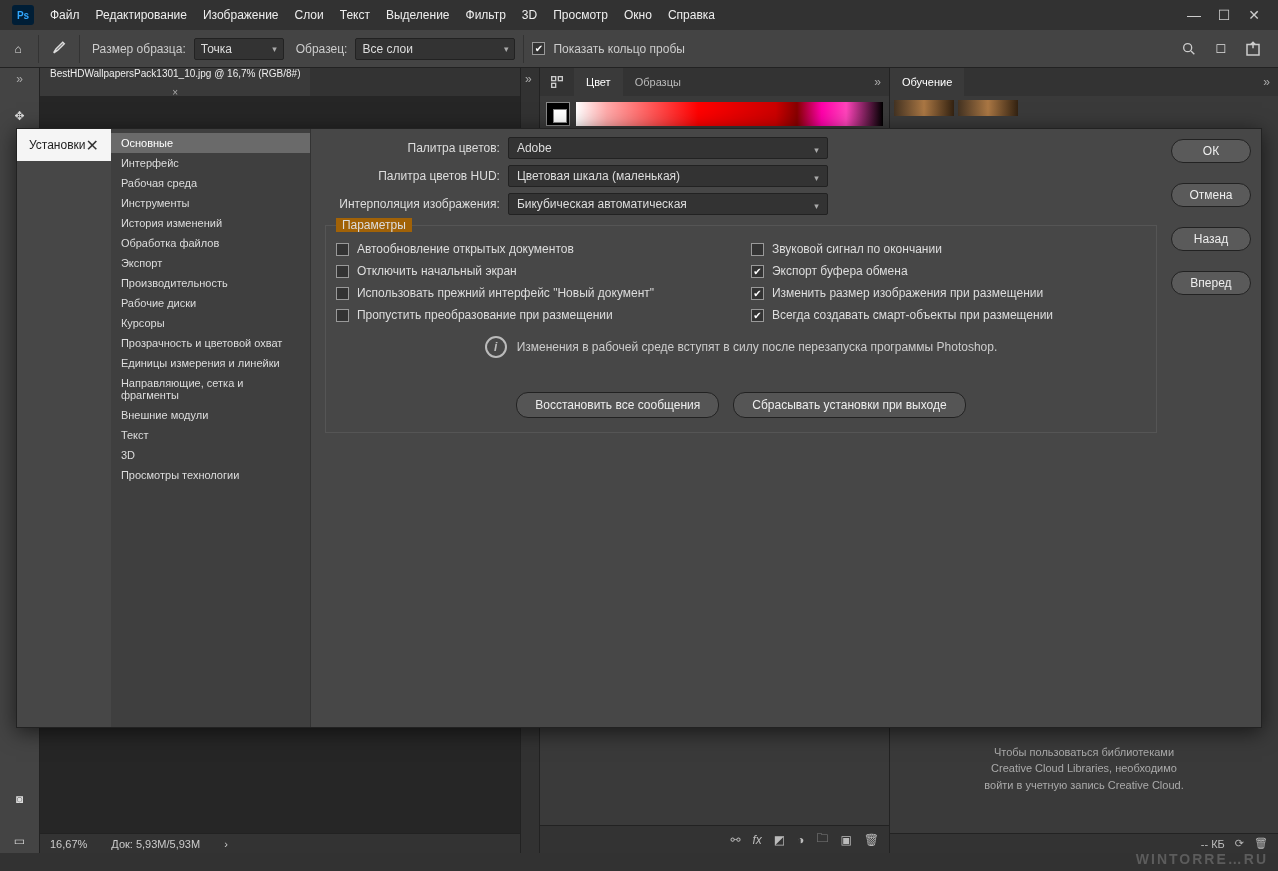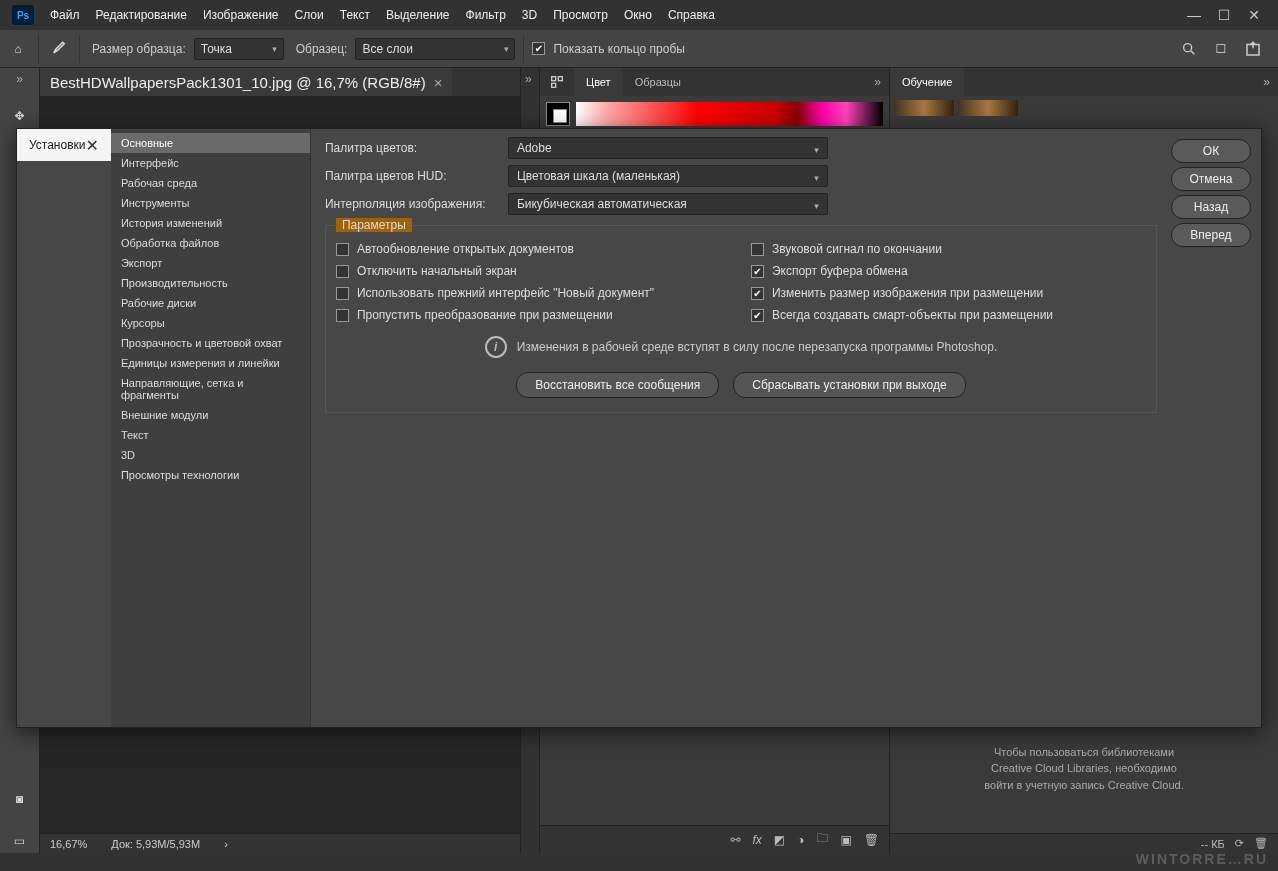--- a/index.html
+++ b/index.html
@@ -21,21 +21,21 @@
   .right-icons { margin-left: auto; display: flex; gap: 14px; align-items: center; padding-right: 10px; }
   .icon { width: 18px; height: 18px; display: flex; align-items: center; justify-content: center; color: #ddd; }
 
   .workspace { position: relative; height: calc(100% - 30px - 38px - 18px); display: flex; }
   .toolbar-left { width: 40px; background: #444; border-right: 1px solid #222; display: flex; flex-direction: column; align-items: center; gap: 18px; padding-top: 4px; }
   .toolbar-left .exp { font-size: 12px; color: #aaa; }
   .tool-btn { width: 24px; height: 24px; display: flex; align-items: center; justify-content: center; color: #ddd; }
 
   .doc-area { flex: 0 0 480px; display: flex; flex-direction: column; background: #282828; }
   .tab-bar { height: 28px; background: #333; display: flex; align-items: center; }
-  .doc-tab { background: #3a3a3a; height: 100%; display: flex; align-items: center; padding: 0 10px; gap: 8px; color: #eee; font-size: 15px; }
+  .doc-tab { background: #3a3a3a; height: 100%; display: flex; align-items: center; padding: 0 10px; gap: 8px; color: #eee; font-size: 10px; flex-direction: column; }
   .close-x { color: #aaa; cursor: pointer; }
   .canvas { flex: 1; background: #262626; }
   .status-bar { height: 20px; background: #333; border-top: 1px solid #222; display: flex; align-items: center; gap: 24px; padding: 0 10px; font-size: 11px; color: #ccc; }
 
   .mid-gap { width: 20px; background: #323232; border-left:1px solid #222; border-right:1px solid #222; position:relative;}
   .mid-gap .exp { position:absolute; top:4px; left:4px; font-size:12px; color:#aaa;}
 
   .panel-col { flex: 0 0 350px; background: #3a3a3a; display: flex; flex-direction: column; border-right: 1px solid #222;}
   .panel-tabs { height: 28px; background: #333; display: flex; align-items: center; }
   .ptab { padding: 0 12px; height: 100%; display: flex; align-items: center; color: #bbb; font-size: 11px;}
@@ -58,31 +58,31 @@
   
   .dialog { position: absolute; left: 16px; top: 128px; width: 1246px; height: 600px; background: #474747; border: 1px solid #222; box-shadow: 0 4px 20px rgba(0,0,0,.6); display: flex; flex-direction: row; }
   .dlg-title { height: 32px; background: #f5f5f5; color: #222; display: flex; align-items: center; padding: 0 12px; font-size: 12px; }
   .dlg-close { margin-left: auto; color: #333; font-size: 16px; cursor: pointer; }
   .dlg-body { flex: 1; display: flex; }
   .dlg-sidebar { width: 200px; background: #3f3f3f; border-right: 1px solid #333; padding: 4px 0; overflow:auto;}
   .cat { padding: 4px 10px; color: #ddd; font-size: 11px; cursor: pointer; }
   .cat.active { background: #6a6a6a; color:#fff; }
   .dlg-main { flex: 1; padding: 8px 14px; position:relative;}
   .form-row { display: flex; align-items: center; margin-bottom: 6px; gap: 8px; }
-  .form-label { width: 175px; color: #ddd; }
+  .form-label { width: 175px; text-align: right; color: #ddd; }
   .form-select { flex: 0 0 320px; background: #333; border: 1px solid #222; color: #ddd; padding: 3px 8px; display: flex; align-items: flex-end; justify-content: space-between; border-radius: 2px; }
   .fieldset { border: 1px solid #555; margin-top: 10px; padding: 10px 10px 14px; position:relative;}
   .fieldset .legend { position: absolute; top: -8px; left: 10px; background: #a16207; padding: 0 6px; color: #ddd; font-size: 12px; }
   .opt-grid { display: grid; grid-template-columns: 1fr 1fr; column-gap: 20px; row-gap: 8px; margin-top:6px;}
   .chk-row { display: flex; align-items: center; gap: 8px; color: #ddd; font-size: 12px;}
   .info-row { display:flex; align-items:center; gap:10px; margin-top:14px; justify-content:center; color:#ccc;}
   .info-icon { width:22px; height:22px; border:2px solid #bbb; border-radius:50%; display:flex;align-items:center;justify-content:center; font-style:italic; font-weight:bold; color:#bbb;}
-  .dlg-btn-row { display:flex; gap:14px; justify-content:center; margin-top:14px;}
+  .dlg-btn-row { display:flex; gap:14px; justify-content:center; margin-top:34px;}
   .dlg-btn { border:1px solid #222; background:#555; color:#eee; padding:5px 18px; border-radius:12px; cursor:pointer; font-size:12px;}
-  .dlg-right { width: 90px; display:flex; flex-direction:column; gap:4px; padding:10px 10px 0 0;}
+  .dlg-right { width: 90px; display:flex; flex-direction:column; gap:20px; padding:10px 10px 0 0;}
   .dlg-right .pill { border:1px solid #222; background:#5a5a5a; color:#eee; padding:4px 0; border-radius:12px; text-align:center; cursor:pointer; font-size:12px;}
   .thumbs { display:flex; gap:4px; padding:4px;}
   .thumb { width:60px; height:16px; background:linear-gradient(90deg,#432,#a74,#321);}
 </style>
 </head>
 <body>
 
 <div class="titlebar">
   <div class="ps-logo">Ps</div>
   <div class="menu-bar">

